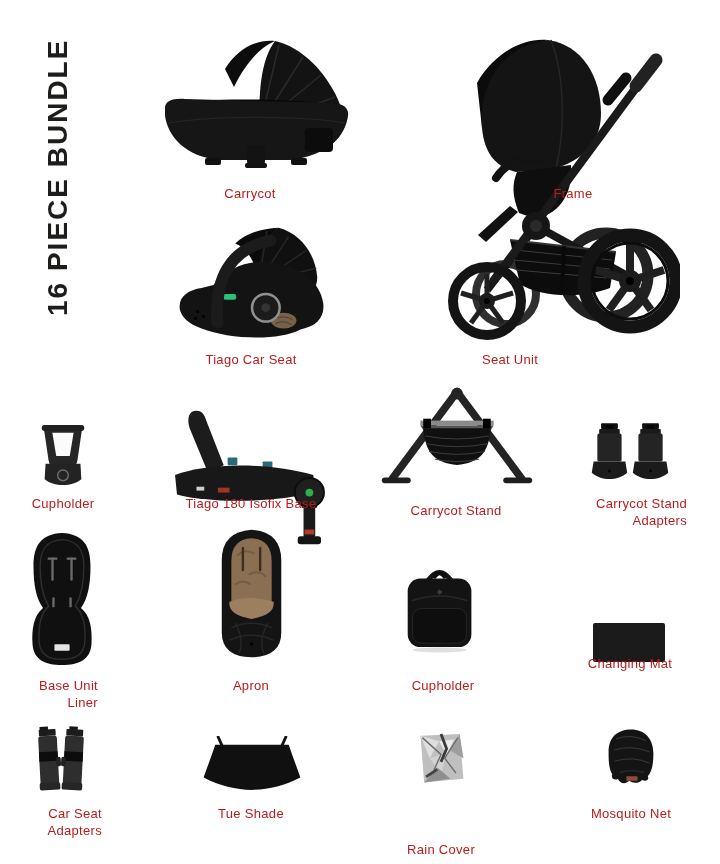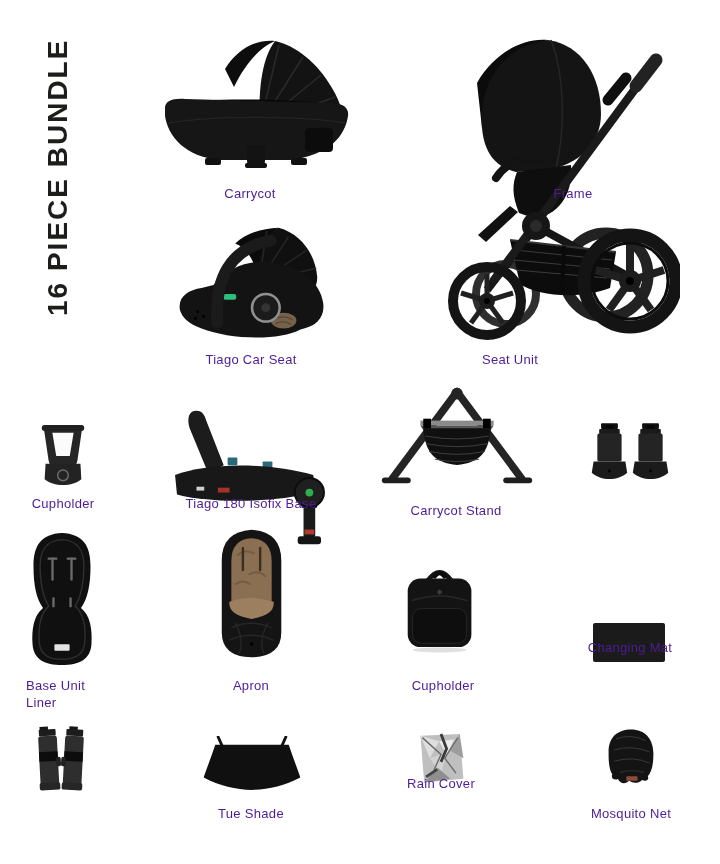--- a/index.html
+++ b/index.html
@@ -9,21 +9,21 @@
   .vtitle {
     position:absolute; left:42px; top:316px;
     transform:rotate(-90deg); transform-origin:0 0;
     white-space:nowrap; font-size:28px; font-weight:700;
     letter-spacing:2px; color:#1d1d1b;
   }
   .product { position:absolute; }
   .label {
     position:absolute; transform:translateX(-50%);
     font-size:13px; line-height:1.3; letter-spacing:.3px;
-    color:#4c1d95; text-align:left; white-space:nowrap;
+    color:#b91c1c; text-align:right; white-space:nowrap;
   }
   .label.wrap { white-space:normal; }
   .mat { background:#1b1b1b; border-radius:2px; }
 </style>
 </head>
 <body>
 
 <div class="canvas">
 
   <div class="vtitle">16 PIECE BUNDLE</div>
@@ -156,20 +156,21 @@
     </g>
     <g>
       <rect x="58" y="0" width="18" height="6" rx="1" fill="#0f0f0f"></rect>
       <rect x="63" y="2" width="8" height="6" fill="#060606"></rect>
       <rect x="56" y="6" width="22" height="6" rx="1" fill="#1a1a1a"></rect>
       <rect x="54" y="11" width="26" height="30" rx="2" fill="#242424"></rect>
       <path d="M50,41 L84,41 L86,53 C76,62 58,62 48,53 Z" fill="#1b1b1b"></path>
       <circle cx="67" cy="51" r="1.6" fill="#000"></circle>
     </g>
   </svg>
+  <div class="label wrap" style="left:631px;top:496px;width:112px">Carrycot Stand Adapters</div>
 
   <svg class="product" style="left:24px;top:528px" width="76" height="142" viewBox="0 0 80 145">
     <path d="M40,3 C62,4 70,16 70,38 C70,58 67,72 60,82 C70,90 72,105 71,120 C70,136 58,142 40,142 C22,142 10,136 9,120 C8,105 10,90 20,82 C13,72 10,58 10,38 C10,16 18,4 40,3 Z" fill="#101010"></path>
     <path d="M40,10 C56,11 63,20 63,38 C63,56 60,70 54,80 C63,88 65,103 64,118 C63,131 54,136 40,136 C26,136 17,131 16,118 C15,103 17,88 26,80 C20,70 17,56 17,38 C17,20 24,11 40,10 Z" fill="none" stroke="#2f2f2f" stroke-width="1.5"></path>
     <g stroke="#6a6a6a" stroke-width="2.5" stroke-linecap="round">
       <line x1="30" y1="30" x2="30" y2="52"></line>
         <line x1="50" y1="30" x2="50" y2="52"></line>
       <line x1="26" y1="30" x2="34" y2="30"></line>
         <line x1="46" y1="30" x2="54" y2="30"></line>
       <line x1="31" y1="72" x2="31" y2="80"></line>
@@ -198,59 +199,60 @@
     <path d="M29,19 Q41,2 53,19" stroke="#141414" stroke-width="5" fill="none" stroke-linecap="round"></path>
     <path d="M36,15 Q41,8 46,15" stroke="#0d0d0d" stroke-width="4" fill="none" stroke-linecap="round"></path>
     <rect x="8" y="17" width="66" height="71" rx="13" fill="#131313"></rect>
     <path d="M12,40 Q41,30 70,40" stroke="#282828" stroke-width="1.5" fill="none"></path>
     <path d="M41,28 L44,31 L41,34 L38,31 Z" fill="#3a3a3a"></path>
     <rect x="13" y="48" width="56" height="36" rx="9" fill="#0e0e0e" stroke="#262626" stroke-width="1"></rect>
   </svg>
   <div class="label" style="left:443px;top:678px">Cupholder</div>
 
   <div class="product mat" style="left:593px;top:623px;width:72px;height:39px"></div>
-  <div class="label" style="left:630px;top:640px">Changing Mat</div>
+  <div class="label" style="left:630px;top:656px">Changing Mat</div>
 
   <svg class="product" style="left:33px;top:726px" width="56" height="74" viewBox="0 0 60 78">
     <g transform="rotate(-3 17 40)">
       <rect x="9" y="0" width="9" height="5" fill="#141414"></rect>
       <rect x="8" y="3" width="18" height="7" rx="1" fill="#1c1c1c"></rect>
       <rect x="7" y="10" width="20" height="57" rx="3" fill="#2e2e2e"></rect>
       <rect x="7" y="27" width="20" height="10" fill="#0c0c0c"></rect>
       <rect x="25" y="33" width="5" height="10" rx="2" fill="#222"></rect>
       <rect x="6" y="60" width="22" height="8" rx="2" fill="#262626"></rect>
     </g>
     <g transform="rotate(3 43 40)">
       <rect x="37" y="0" width="9" height="5" fill="#141414"></rect>
       <rect x="34" y="3" width="18" height="7" rx="1" fill="#1c1c1c"></rect>
       <rect x="33" y="10" width="20" height="57" rx="3" fill="#2e2e2e"></rect>
       <rect x="33" y="27" width="20" height="10" fill="#0c0c0c"></rect>
       <rect x="30" y="33" width="5" height="10" rx="2" fill="#222"></rect>
       <rect x="32" y="60" width="22" height="8" rx="2" fill="#262626"></rect>
     </g>
   </svg>
+  <div class="label wrap" style="left:62px;top:806px;width:80px">Car Seat Adapters</div>
 
   <svg class="product" style="left:198px;top:736px" width="108" height="58" viewBox="0 0 110 60">
     <path d="M24,10 L20,1 M86,10 L90,1" stroke="#131313" stroke-width="3" stroke-linecap="round"></path>
     <path d="M17,9 L93,9 C97,21 102,34 105,43 C72,60 38,60 5,43 C8,34 13,21 17,9 Z" fill="#101010"></path>
   </svg>
   <div class="label" style="left:251px;top:806px">Tue Shade</div>
 
   <svg class="product" style="left:413px;top:729px" width="56" height="63" viewBox="0 0 60 65">
     <path d="M8,6 L50,4 L54,52 L12,56 Z" fill="#bfbfbf"></path>
     <polygon points="8,6 28,12 18,30" fill="#dedede"></polygon>
     <polygon points="50,4 40,22 54,30" fill="#9e9e9e"></polygon>
     <polygon points="18,30 36,24 30,48" fill="#d2d2d2"></polygon>
     <polygon points="12,56 26,40 40,52" fill="#8f8f8f"></polygon>
     <polygon points="28,12 44,10 36,26" fill="#ececec"></polygon>
     <path d="M10,8 L30,26 L22,44 M48,8 L34,30 L46,46" stroke="#6b6b6b" stroke-width="1.5" fill="none"></path>
     <path d="M30,4 L36,20 L30,34" stroke="#3a3a3a" stroke-width="3" fill="none"></path>
     <path d="M14,50 L26,42" stroke="#444" stroke-width="3" fill="none"></path>
   </svg>
-  <div class="label" style="left:441px;top:776px">Rain Cover</div>
+  <div class="label" style="left:441px;top:842px">Rain Cover</div>
 
   <svg class="product" style="left:603px;top:727px" width="56" height="62" viewBox="0 0 60 65">
     <path d="M30,2 C45,2 54,12 54,28 C54,40 52,48 48,52 C50,56 46,58 42,56 C38,60 32,60 28,57 C24,61 18,60 16,55 C12,57 8,54 10,50 C6,44 6,34 6,26 C6,10 16,2 30,2 Z" fill="#141414"></path>
     <path d="M14,12 Q30,6 46,14 M12,24 Q30,18 50,26 M12,36 Q32,30 50,38" stroke="#3b3b3b" stroke-width="1" fill="none"></path>
     <path d="M18,48 Q30,44 44,48" stroke="#2a2a2a" stroke-width="1.5" fill="none"></path>
     <rect x="25" y="52" width="12" height="5" rx="1" fill="#8f4b39"></rect>
   </svg>
   <div class="label" style="left:631px;top:806px">Mosquito Net</div>
 
 </div>

